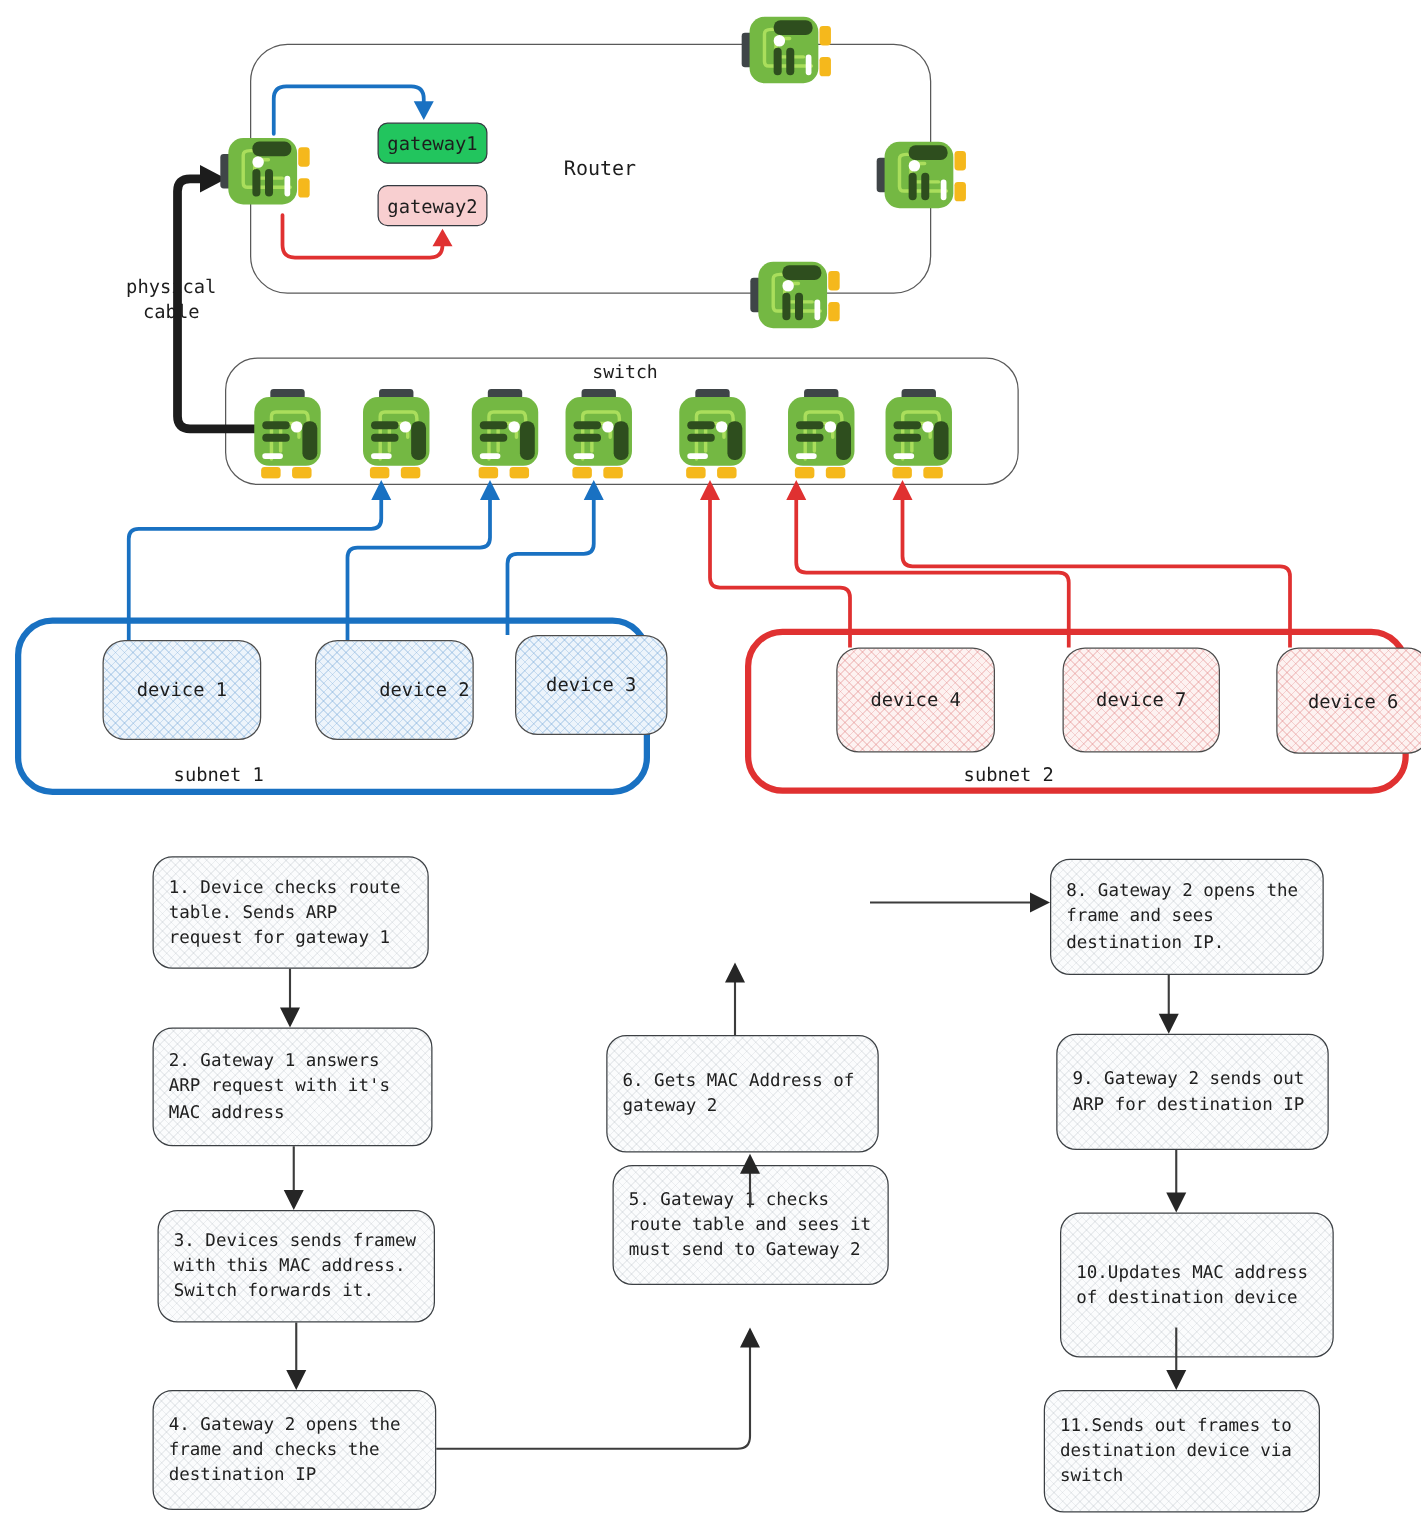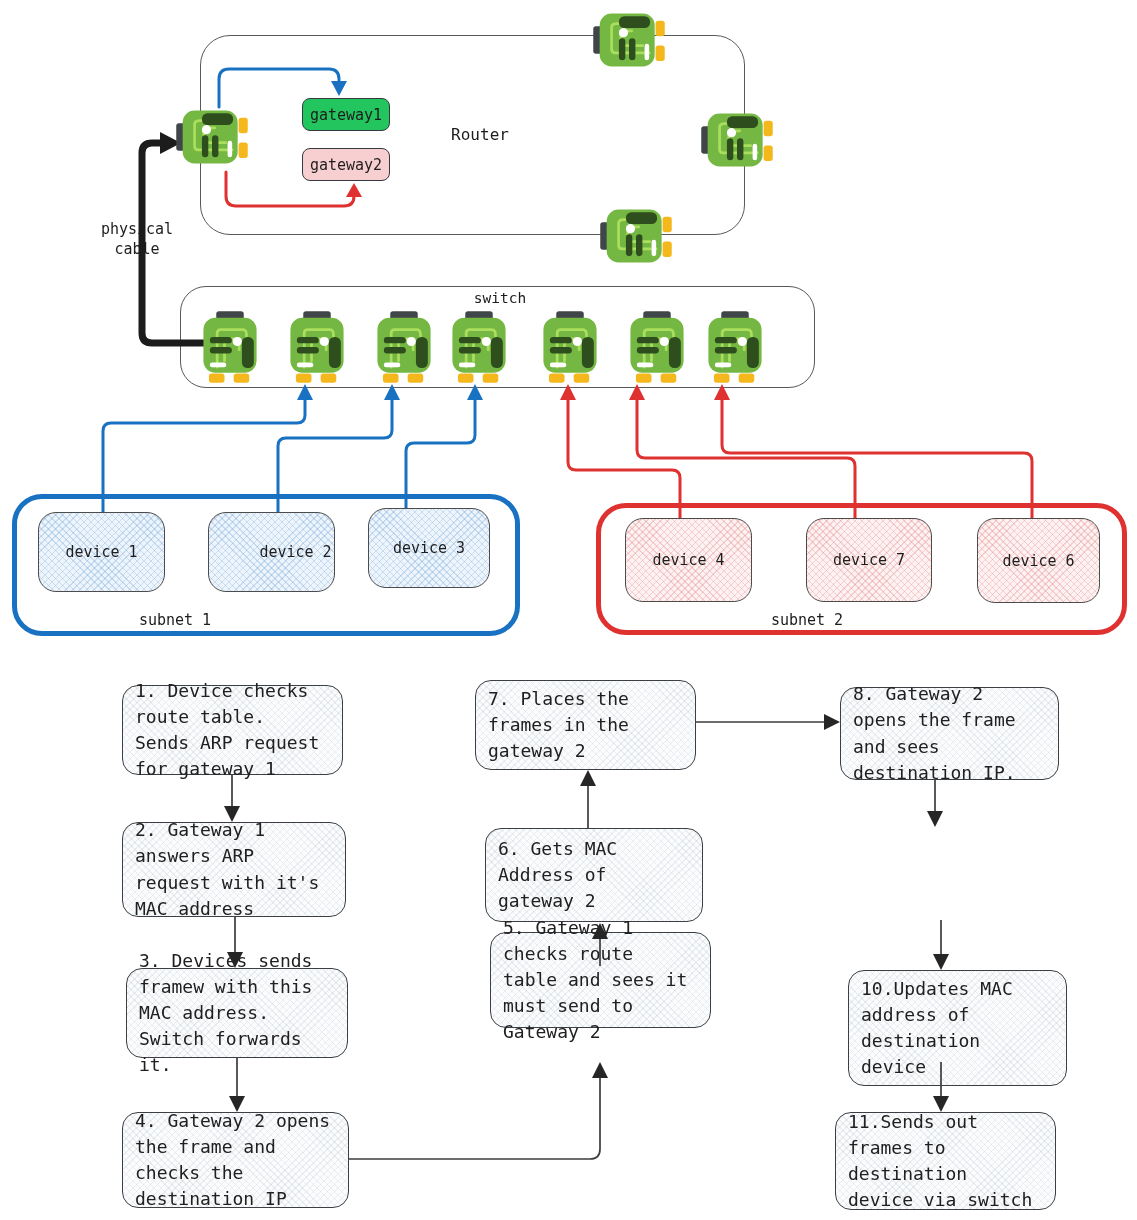--- a/index.html
+++ b/index.html
@@ -16,31 +16,31 @@
   .label{display:flex;align-items:center;justify-content:center;font-size:15px;white-space:nowrap;}
 
   
   .gw{border:1.6px solid #343a40;border-radius:8px;display:flex;align-items:center;justify-content:center;
       font-size:15px;}
   .gw1{background:#22c55e;}
   .gw2{background:#f8cfd0;}
 
   
   .device{border:1.4px solid #4c4c4c;border-radius:18px;display:flex;align-items:center;justify-content:center;
-          font-size:15px;}
+          font-size:15px;margin-left:44px;}
   .hatch-blue{background-color:#edf4fb;
     background-image:repeating-linear-gradient(45deg, rgba(116,167,216,.32) 0 1px, transparent 1px 5px),
                      repeating-linear-gradient(-45deg, rgba(116,167,216,.32) 0 1px, transparent 1px 5px);}
   .hatch-pink{background-color:#fdf2f1;
     background-image:repeating-linear-gradient(45deg, rgba(224,126,126,.30) 0 1px, transparent 1px 5px),
                      repeating-linear-gradient(-45deg, rgba(224,126,126,.30) 0 1px, transparent 1px 5px);align-items:center;}
 
   
   .step{border:1.6px solid #3c4044;border-radius:16px;display:flex;align-items:center;
-        font-size:18px;line-height:1.45;padding:10px 12px;color:#202020;
+        font-size:14px;line-height:1.45;padding:10px 12px;color:#202020;
         background-color:#fbfcfd;
         background-image:repeating-linear-gradient(45deg, rgba(156,166,175,.17) 0 1px, transparent 1px 5px),
                          repeating-linear-gradient(-45deg, rgba(156,166,175,.17) 0 1px, transparent 1px 5px);}
 
   .cable-label{font-size:15px;line-height:1.35;text-align:center;}
 
   svg.overlay{position:absolute;left:0;top:0;pointer-events:none;}
 </style>
 </head>
 <body>
@@ -95,32 +95,32 @@
   <div class="abs step" style="left:122px;top:822px;width:224px;height:95px;">
     <span>2. Gateway 1 answers ARP request with it's MAC address</span>
     </div>
   <div class="abs step" style="left:126px;top:968px;width:222px;height:90px;">
     <span>3. Devices sends framew with this MAC address. Switch forwards it.</span>
     </div>
   <div class="abs step" style="left:122px;top:1112px;width:227px;height:96px;">
     <span>4. Gateway 2 opens the frame and checks the destination IP</span>
     </div>
 
-  <div class="abs step" style="left:475px;top:680px;width:221px;height:90px;">
-    <span>7. Places the frames in the gateway 2</span>
-    </div>
   <div class="abs step" style="left:485px;top:828px;width:218px;height:94px;">
     <span>6. Gets MAC Address of gateway 2</span>
     </div>
   <div class="abs step" style="left:490px;top:932px;width:221px;height:96px;">
     <span>5. Gateway 1 checks route table and sees it must send to Gateway 2</span>
     </div>
 
   <div class="abs step" style="left:840px;top:687px;width:219px;height:93px;">
     <span>8. Gateway 2 opens the frame and sees destination IP.</span>
+    </div>
+  <div class="abs step" style="left:845px;top:827px;width:218px;height:93px;">
+    <span>9. Gateway 2 sends out ARP for destination IP</span>
     </div>
   <div class="abs step" style="left:848px;top:970px;width:219px;height:116px;">
     <span>10.Updates MAC address of destination device</span>
     </div>
   <div class="abs step" style="left:835px;top:1112px;width:221px;height:98px;">
     <span>11.Sends out frames to destination device via switch</span>
     </div>
 
   <svg class="overlay" width="1137" height="1220" viewBox="0 0 1137 1220">
     <defs>

